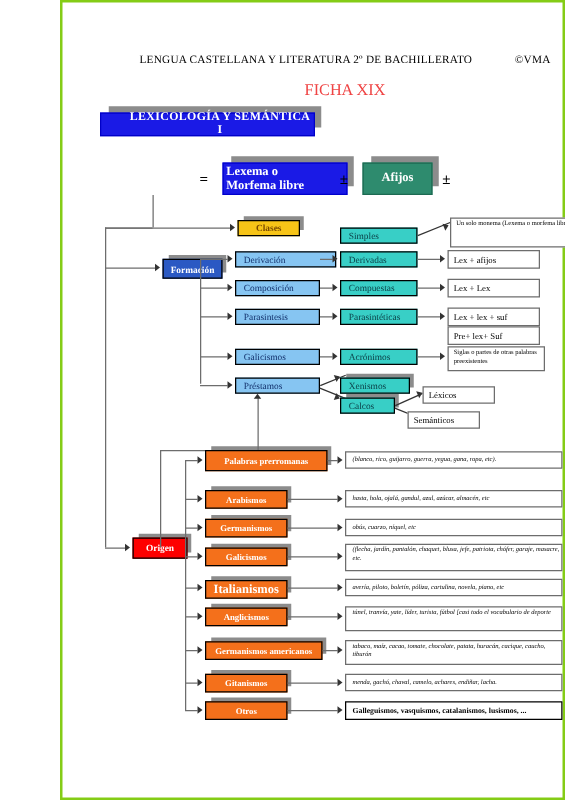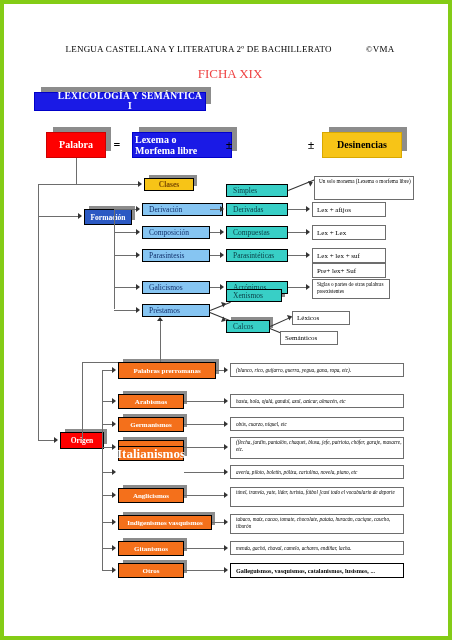--- a/index.html
+++ b/index.html
@@ -5,22 +5,23 @@
   html,body{margin:0;padding:0;}
   body{
     width:452px;height:640px;
     background:#ffffff;
     font-family:"Liberation Serif", serif;
     position:relative;
     overflow:hidden;
   }
   #sheet{
     position:absolute;inset:0;
-    border:4px solid #84cc16;
+    border:2px solid #84cc16;
     box-sizing:border-box;
+    margin-left:48px;
   }
   .abs{position:absolute;box-sizing:border-box;}
 
   
   .hdr-line{
     top:40px;left:0;width:452px;
     text-align:center;
     font-family:"Liberation Serif", serif;
     font-size:9px;letter-spacing:.2px;color:#000;
     white-space:nowrap;
@@ -116,33 +117,32 @@
 
 <div id="sheet">
 
   <div class="abs hdr-line">
     <span>LENGUA CASTELLANA Y LITERATURA 2º DE BACHILLERATO</span><span class="cpy">©VMA</span>
   </div>
   <div class="abs ficha">FICHA XIX</div>
 
   <div class="abs sbox titlebar">LEXICOLOGÍA Y SEMÁNTICA  I</div>
 
-  <div class="abs sbox topbox b-palabra">Palabra</div>
   <div class="abs op op-eq">=</div>
 
   <div class="abs sbox topbox b-lexema">
     <span class="lexema-txt">
       <span>Lexema o</span>
       <span>Morfema libre</span>
     </span>
   </div>
 
   <div class="abs op op-p1">±</div>
+  <div class="abs sbox topbox b-afijos">Afijos</div>
   <div class="abs op op-p2">±</div>
-  <div class="abs sbox topbox b-desin">Desinencias</div>
 
   <div class="abs ln lv" style="left:72px;top:154px;height:26px;"></div>
 
   <div class="abs ln lh" style="left:34px;top:180px;width:38px;"></div>
 
   <div class="abs ln lv" style="left:34px;top:180px;height:256px;"></div>
 
   <div class="abs ln lh" style="left:34px;top:180px;width:100px;"></div>
   <div class="abs arrow" style="left:134px;top:177px;"></div>
   <div class="abs node n-yellow sh" style="left:140px;top:174px;width:50px;">Clases</div>
@@ -190,21 +190,21 @@
   <div class="abs ln lh" style="left:206px;top:251px;width:10px;"></div>
   <div class="abs arrow" style="left:216px;top:248px;"></div>
   <div class="abs node n-teal" style="left:222px;top:245px;width:62px;">Parasintéticas</div>
 
   <div class="abs ln lh" style="left:206px;top:283px;width:10px;"></div>
   <div class="abs arrow" style="left:216px;top:280px;"></div>
   <div class="abs node n-teal" style="left:222px;top:277px;width:62px;">Acrónimos</div>
 
   <div class="abs diag" style="left:206px;top:306px;width:22px;transform:rotate(-22deg);"></div>
   <div class="abs arrow" style="left:218px;top:297px;transform:rotate(-22deg);"></div>
-  <div class="abs node n-teal sh" style="left:222px;top:285px;width:56px;">Xenismos</div>
+  <div class="abs node n-teal sh" style="left:222px;top:300px;width:56px;">Xenismos</div>
 
   <div class="abs diag" style="left:206px;top:308px;width:22px;transform:rotate(22deg);"></div>
   <div class="abs arrow" style="left:218px;top:313px;transform:rotate(22deg);"></div>
   <div class="abs node n-teal sh" style="left:222px;top:316px;width:44px;">Calcos</div>
 
   <div class="abs diag" style="left:266px;top:322px;width:26px;transform:rotate(-24deg);"></div>
   <div class="abs arrow" style="left:284px;top:310px;transform:rotate(-24deg);"></div>
   <div class="abs node n-white" style="left:288px;top:307px;width:58px;height:14px;padding-left:4px;font-size:7px;">Léxicos</div>
 
   <div class="abs diag" style="left:266px;top:324px;width:26px;transform:rotate(22deg);"></div>
@@ -274,39 +274,39 @@
   <div class="abs arrow" style="left:108px;top:440px;"></div>
   <div class="abs node n-orange sh" style="left:114px;top:436px;width:66px;height:15px;font-size:7px;">Galicismos</div>
   <div class="abs ln lh" style="left:180px;top:443px;width:40px;"></div>
   <div class="abs arrow" style="left:220px;top:440px;"></div>
   <div class="abs node n-white two" style="left:226px;top:433px;width:174px;height:22px;padding-left:5px;">
     <span class="ital">(flecha, jardín, pantalón, chaquet, blusa, jefe, patriota, chófer, garaje, masacre, etc.</span>
   </div>
 
   <div class="abs ln lh" style="left:98px;top:468px;width:10px;"></div>
   <div class="abs arrow" style="left:108px;top:465px;"></div>
-  <div class="abs node n-orange sh" style="left:114px;top:442px;width:66px;height:15px;font-size:13px;">Italianismos</div>
+  <div class="abs node n-orange sh" style="left:114px;top:462px;width:66px;height:15px;font-size:10px;">Italianismos</div>
   <div class="abs ln lh" style="left:180px;top:468px;width:40px;"></div>
   <div class="abs arrow" style="left:220px;top:465px;"></div>
   <div class="abs node n-white" style="left:226px;top:461px;width:174px;height:14px;padding-left:5px;">
     <span class="ital">avería, piloto, boletín, póliza, cartulina, novela, piano, etc</span>
   </div>
 
   <div class="abs ln lh" style="left:98px;top:491px;width:10px;"></div>
   <div class="abs arrow" style="left:108px;top:488px;"></div>
   <div class="abs node n-orange sh" style="left:114px;top:484px;width:66px;height:15px;font-size:7px;">Anglicismos</div>
   <div class="abs ln lh" style="left:180px;top:491px;width:40px;"></div>
   <div class="abs arrow" style="left:220px;top:488px;"></div>
   <div class="abs node n-white two" style="left:226px;top:483px;width:174px;height:20px;padding-left:5px;">
     <span class="ital">túnel, tranvía, yate, líder, turista, fútbol [casi todo el vocabulario de deporte</span>
   </div>
 
   <div class="abs ln lh" style="left:98px;top:518px;width:10px;"></div>
   <div class="abs arrow" style="left:108px;top:515px;"></div>
-  <div class="abs node n-orange sh" style="left:114px;top:511px;width:94px;height:15px;font-size:7px;">Indigenismos vasquismos</div>
+  <div class="abs node n-orange sh" style="left:114px;top:511px;width:94px;height:15px;font-size:7px;">Germanismos americanos</div>
   <div class="abs ln lh" style="left:208px;top:518px;width:12px;"></div>
   <div class="abs arrow" style="left:220px;top:515px;"></div>
   <div class="abs node n-white two" style="left:226px;top:510px;width:174px;height:20px;padding-left:5px;">
     <span class="ital">tabaco, maíz, cacao, tomate, chocolate, patata, huracán, cacique, caucho, tiburón</span>
   </div>
 
   <div class="abs ln lh" style="left:98px;top:544px;width:10px;"></div>
   <div class="abs arrow" style="left:108px;top:541px;"></div>
   <div class="abs node n-orange sh" style="left:114px;top:537px;width:66px;height:15px;font-size:7px;">Gitanismos</div>
   <div class="abs ln lh" style="left:180px;top:544px;width:40px;"></div>

